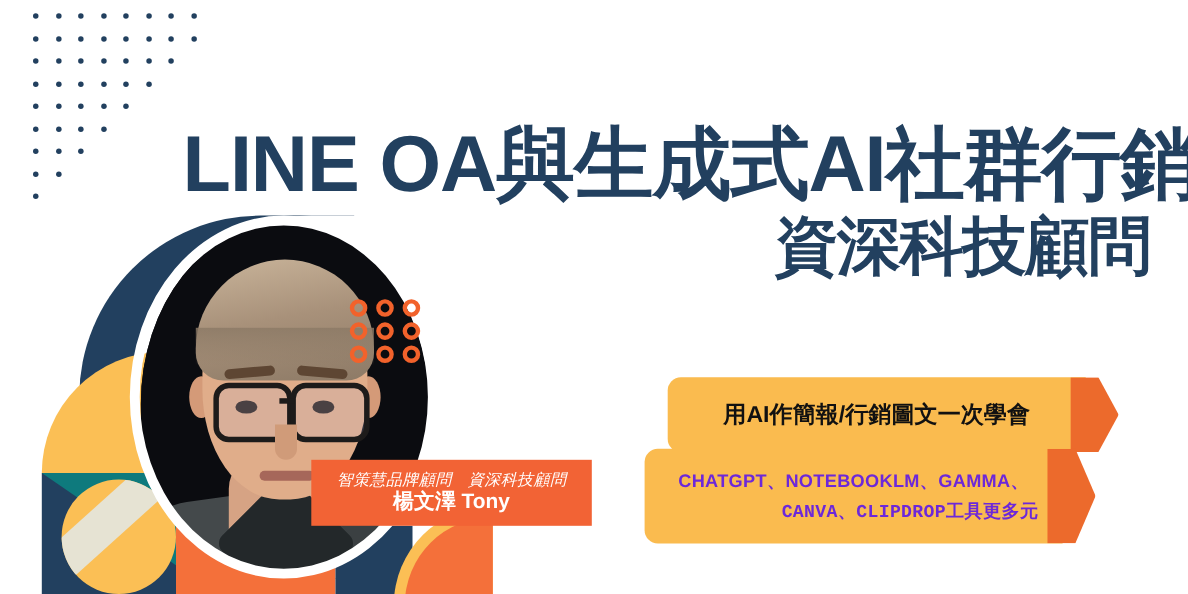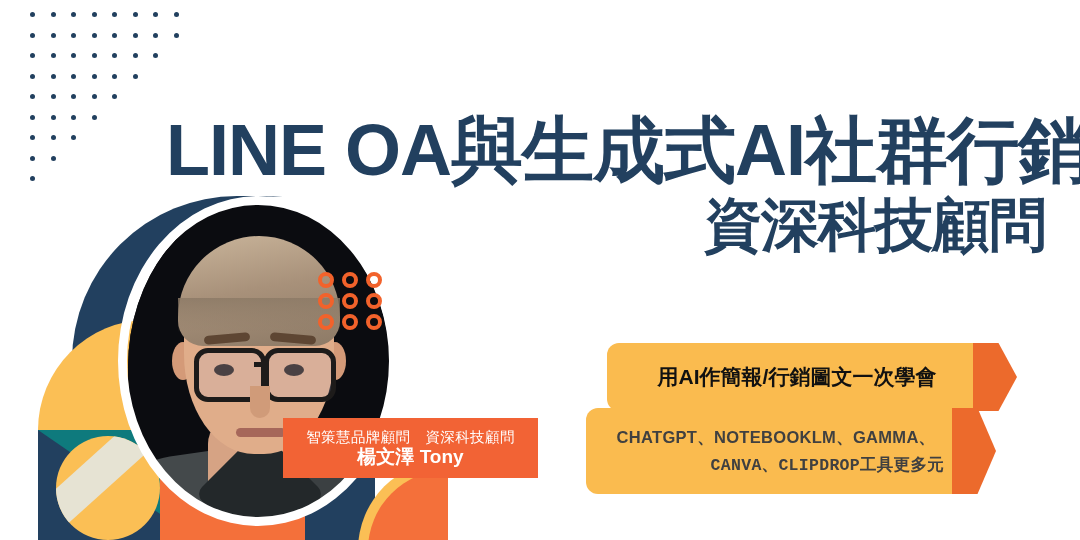--- a/index.html
+++ b/index.html
@@ -93,21 +93,21 @@
 
   
   #donut-grid{position:absolute;left:318px;top:272px;width:66px;height:58px;}
   #donut-grid i{position:absolute;width:16px;height:16px;border-radius:50%;
             border:4px solid #F2622B;box-sizing:border-box;background:transparent;}
 
   
   #name-plate{position:absolute;left:283px;top:418px;width:255px;height:60px;
             background:#F26335;color:#ffffff;display:flex;flex-direction:column;
             align-items:center;justify-content:center;gap:2px;}
-  #name-plate .role{font-size:14.5px;letter-spacing:.4px;line-height:1;white-space:nowrap;}
+  #name-plate .role{font-size:14.5px;letter-spacing:.4px;line-height:1;white-space:nowrap;font-style:italic;}
   #name-plate .person{font-size:19px;font-weight:bold;line-height:1;white-space:nowrap;}
 
   
   #headline{position:absolute;right:34px;top:114px;width:880px;text-align:right;
             color:#22405F;font-weight:bold;line-height:1.02;letter-spacing:-1px;}
   #headline .l1{font-size:72px;display:block;white-space:nowrap;}
   #headline .l2{font-size:58px;display:block;white-space:nowrap;margin-top:8px;}
 
   
   .banner{position:absolute;display:flex;align-items:center;}
@@ -115,21 +115,21 @@
             display:flex;align-items:center;justify-content:center;box-sizing:border-box;}
   .banner .tip{width:44px;height:100%;background:#EC6A2C;
             clip-path:polygon(0 0,58% 0,100% 50%,58% 100%,0 100%);margin-left:-14px;}
 
   #banner-1{left:607px;top:315px;width:412px;height:68px;margin-top:28px;}
   #banner-1 .body{width:380px;padding:0 18px;}
   #banner-1 .txt{font-size:21px;font-weight:bold;color:#111111;white-space:nowrap;letter-spacing:0;}
 
   #banner-2{left:586px;top:408px;width:412px;height:86px;}
   #banner-2 .body{width:380px;padding:0 18px;flex-direction:column;gap:5px;}
-  #banner-2 .txt{font-size:16.5px;font-weight:bold;color:#404040;white-space:nowrap;
+  #banner-2 .txt{font-size:16.5px;font-weight:bold;color:#6d28d9;white-space:nowrap;
             letter-spacing:.3px;text-align:center;}
   #banner-2 .txt.r2{align-self:flex-end;padding-right:4px;font-family:Liberation Mono, monospace;}
 </style>
 </head>
 <body>
 
 <div id="poster">
 
   <div id="dot-grid">
       <i style="left: 0px; top: 0px;"></i>

